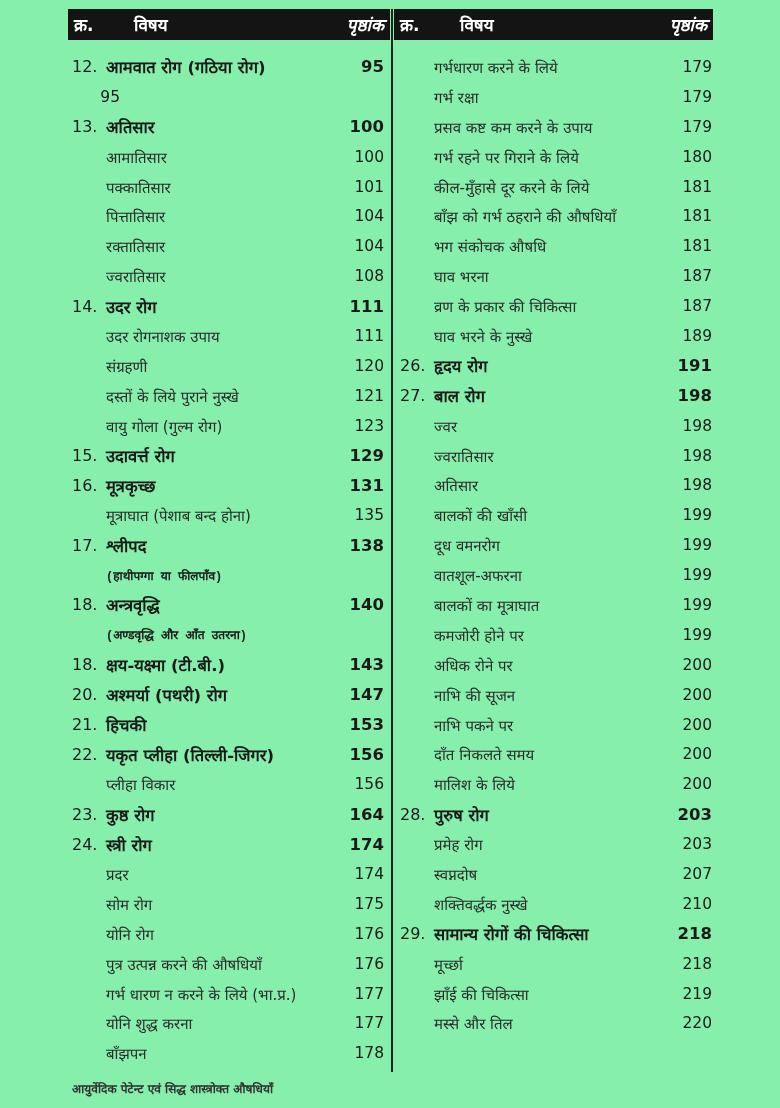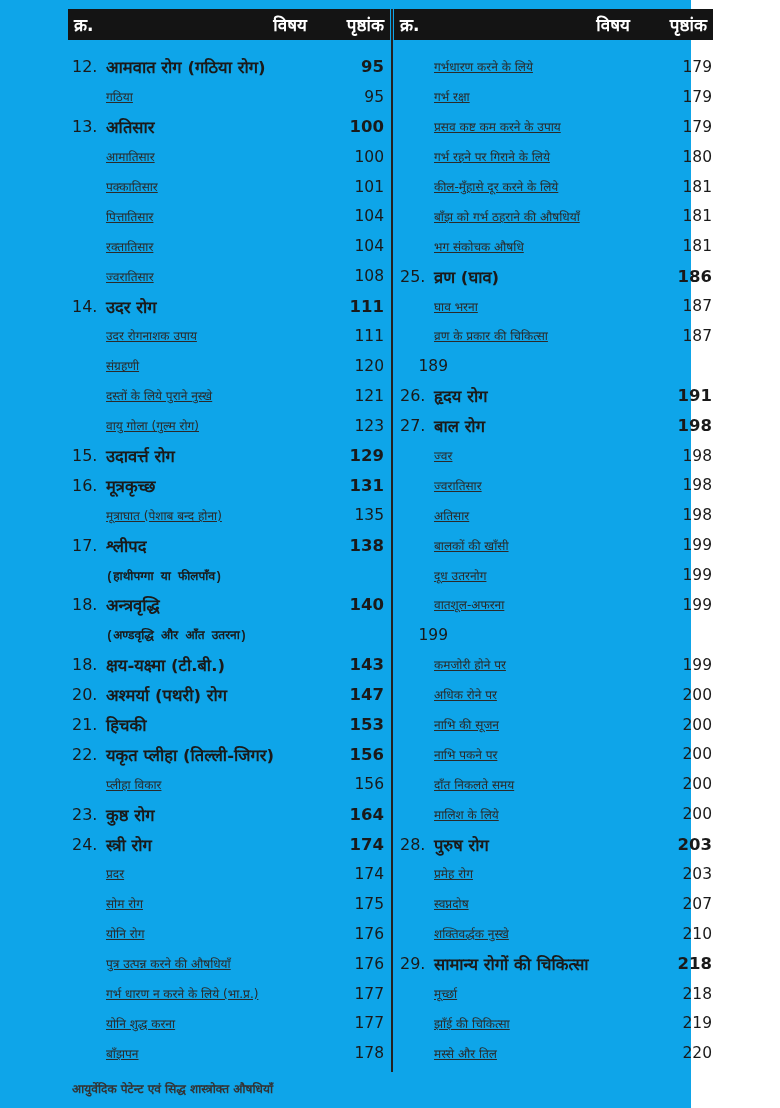--- a/index.html
+++ b/index.html
@@ -1,34 +1,34 @@
 <!DOCTYPE html>
 <html><head>
 <meta charset="utf-8">
 <style>
   html, body { margin:0; padding:0; background:#ffffff; }
   body { width:780px; height:1108px; position:relative; overflow:hidden;
          font-family:"DejaVu Sans", "Liberation Sans", sans-serif; color:#1a1a1a; }
-  .page { position:absolute; left:0; top:0; width:691px; height:1108px; background:#0ea5e9; }
+  .page { position:absolute; left:0; top:0; width:780px; height:1108px; background:#86efac; }
   .hdr { position:absolute; top:9px; height:31px; background:#141414; color:#fff;
          font-weight:bold; font-size:17px; display:flex; align-items:center; box-sizing:border-box; }
   .hdr.left { left:68px; width:322px; padding:0 6px; }
   .hdr.right { left:394px; width:319px; padding:0 6px; }
   .hdr .c1 { width:60px; }
-  .hdr .c2 { flex:1; text-align:right; padding-right:40px; }
-  .hdr .c3 { text-align:right; }
+  .hdr .c2 { flex:1; text-align:left; padding-right:40px; }
+  .hdr .c3 { text-align:right;font-style:italic; }
   .vrule { position:absolute; left:391px; top:9px; width:2px; height:1063px; background:#222; }
   .col { position:absolute; top:52px; }
   .col.left { left:72px; width:312px; }
   .col.right { left:400px; width:312px; }
   .row { height:29.9px; display:flex; align-items:center; font-size:16px; position:relative; }
   .row .num { width:34px; font-weight:normal; font-size:16px; }
   .row .title { flex:1; white-space:nowrap; overflow:visible; }
   .row.main .title { font-weight:bold; font-size:16.5px; }
-  .row.sub .title { padding-left:34px; font-size:12px; color:#2a2a2a;text-decoration:underline; }
+  .row.sub .title { padding-left:34px; font-size:15px; color:#2a2a2a; }
   .row.cont .title { padding-left:34px; font-weight:bold; font-size:12px;font-family:Liberation Mono, monospace; }
   .row .pg { width:48px; text-align:right; font-size:15.5px; }
   .row.main .pg { font-weight:bold; font-size:16.5px; }
   .footer { position:absolute; left:72px; top:1080px; font-size:12px; font-weight:bold; color:#333; }
 </style>
 </head>
 <body>
 
 <div class="page">
 
@@ -45,21 +45,20 @@
 
   <div class="vrule"></div>
 
   <div class="col left" id="col-left">
       <div class="row main">
         <span class="num">12.</span>
         <span class="title">आमवात रोग (गठिया रोग)</span>
         <span class="pg">95</span>
       </div>
       <div class="row sub">
-        <span class="title">गठिया</span>
         <span class="pg">95</span>
       </div>
       <div class="row main">
         <span class="num">13.</span>
         <span class="title">अतिसार</span>
         <span class="pg">100</span>
       </div>
       <div class="row sub">
         <span class="title">आमातिसार</span>
         <span class="pg">100</span>
@@ -218,34 +217,30 @@
         <span class="pg">181</span>
       </div>
       <div class="row sub">
         <span class="title">बाँझ को गर्भ ठहराने की औषधियाँ</span>
         <span class="pg">181</span>
       </div>
       <div class="row sub">
         <span class="title">भग संकोचक औषधि</span>
         <span class="pg">181</span>
       </div>
-      <div class="row main">
-        <span class="num">25.</span>
-        <span class="title">व्रण (घाव)</span>
-        <span class="pg">186</span>
-      </div>
       <div class="row sub">
         <span class="title">घाव भरना</span>
         <span class="pg">187</span>
       </div>
       <div class="row sub">
         <span class="title">व्रण के प्रकार की चिकित्सा</span>
         <span class="pg">187</span>
       </div>
       <div class="row sub">
+        <span class="title">घाव भरने के नुस्खे</span>
         <span class="pg">189</span>
       </div>
       <div class="row main">
         <span class="num">26.</span>
         <span class="title">हृदय रोग</span>
         <span class="pg">191</span>
       </div>
       <div class="row main">
         <span class="num">27.</span>
         <span class="title">बाल रोग</span>
@@ -261,28 +256,29 @@
       </div>
       <div class="row sub">
         <span class="title">अतिसार</span>
         <span class="pg">198</span>
       </div>
       <div class="row sub">
         <span class="title">बालकों की खाँसी</span>
         <span class="pg">199</span>
       </div>
       <div class="row sub">
-        <span class="title">दूध उतरनोग</span>
+        <span class="title">दूध वमनरोग</span>
         <span class="pg">199</span>
       </div>
       <div class="row sub">
         <span class="title">वातशूल-अफरना</span>
         <span class="pg">199</span>
       </div>
       <div class="row sub">
+        <span class="title">बालकों का मूत्राघात</span>
         <span class="pg">199</span>
       </div>
       <div class="row sub">
         <span class="title">कमजोरी होने पर</span>
         <span class="pg">199</span>
       </div>
       <div class="row sub">
         <span class="title">अधिक रोने पर</span>
         <span class="pg">200</span>
       </div>

